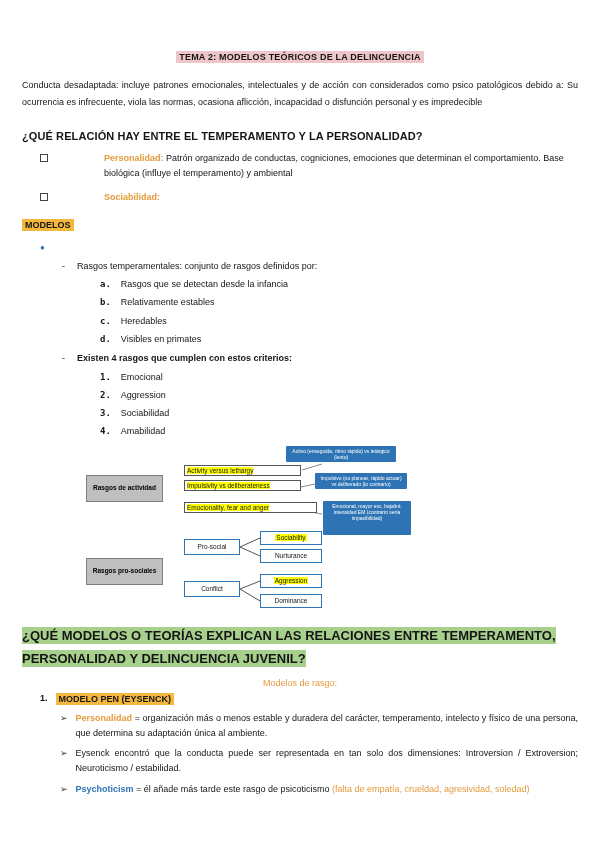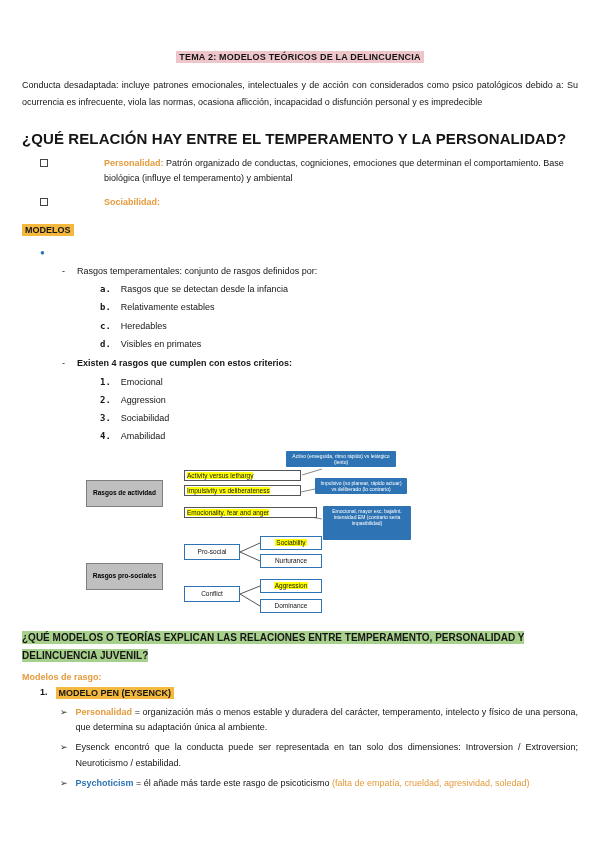--- a/index.html
+++ b/index.html
@@ -5,21 +5,21 @@
   * { margin:0; padding:0; box-sizing:border-box; }
   html,body { background:#888; }
   body { width:600px; margin:0 auto; font-family:"Liberation Sans", sans-serif; }
   .page {
     width:600px; height:848px; background:#ffffff; position:relative;
     padding:46px 22px 0 22px; color:#151515; overflow:hidden;
   }
   .title-line { text-align:center; margin-bottom:13px; }
   .title-hl { background:#eec6c9; font-weight:bold; font-size:9px; padding:1px 3px; letter-spacing:.2px; }
   .intro { font-size:9px; line-height:1.85; text-align:justify; }
-  .q-heading { font-size:15px; font-weight:bold; margin-top:20px; margin-bottom:9px; letter-spacing:.1px; }
+  .q-heading { font-size:11px; font-weight:bold; margin-top:20px; margin-bottom:9px; letter-spacing:.1px; }
   .check-item { display:flex; margin:2px 0 9px 18px; font-size:9px; line-height:1.65;gap:47px; }
   .checkbox { width:8px; height:8px; border:1.2px solid #444; margin:3px 9px 0 0; flex:none; background:#fff; }
   .orange { color:#E49B3C; font-weight:bold; }
   .orange-n { color:#E49B3C; }
   .blue { color:#2E74B5; font-weight:bold; }
   .hl-orange { background:#F5B83E; font-weight:bold; font-size:9px; padding:1px 3px; }
   .hl-green { background:#A8D08D; padding:1px 0; }
   .bullet-row { display:flex; margin:3px 0 3px 18px; font-size:9px; line-height:1.6; }
   .bullet-dot { color:#2E74B5; margin-right:9px; flex:none; font-size:8px; padding-top:1px; }
   .dash-row { display:flex; margin:4px 0 4px 40px; font-size:9px; line-height:1.6; }
@@ -30,22 +30,22 @@
   .diagram svg.lines { position:absolute; left:0; top:0; }
   .bluebox { position:absolute; background:#2E74B5; color:#fff; font-size:5px; line-height:1.25;
              text-align:center; padding:2px 3px; border-radius:1px; }
   .graybox { position:absolute; background:#BFBFBF; border:1px solid #7f7f7f; color:#000;
              font-weight:bold; font-size:6.5px; text-align:center; display:flex; align-items:center; justify-content:center; line-height:1.2; }
   .lblbox { position:absolute; border:1px solid #555; background:#fff; padding:1px 2px; font-size:6.5px; }
   .lblbox .yl { background:#FFFF00; }
   .nodebox { position:absolute; border:1px solid #2E74B5; background:#fff; font-size:6.5px;
              display:flex; align-items:center; justify-content:center; }
   .nodebox .yl { background:#FFFF00; padding:0 1px; }
-  .q2-heading { font-size:10px; font-weight:bold; line-height:1.8; margin-top:10px; }
-  .sub-orange { font-size:9px; font-weight:bold; color:#E49B3C; margin:7px 0 5px 0; }
+  .q2-heading { font-size:13px; font-weight:bold; line-height:1.8; margin-top:10px; }
+  .sub-orange { font-size:9px; font-weight:normal; color:#E49B3C; margin:7px 0 5px 0;text-align:center; }
   .pen-row { display:flex; font-size:9px; margin:3px 0 6px 18px; }
   .pen-num { font-weight:bold; margin-right:8px; }
   .arrow-row { display:flex; margin:4px 0 5px 38px; font-size:9px; line-height:1.7; }
   .arrow { margin-right:8px; flex:none; color:#333; }
   .arrow-text { text-align:justify; width:508px; }
 </style>
 </head>
 <body>
 
 <div class="page">

